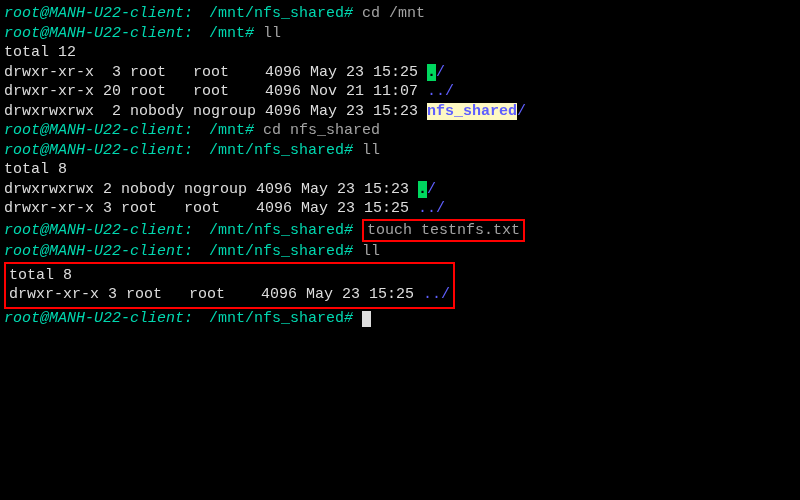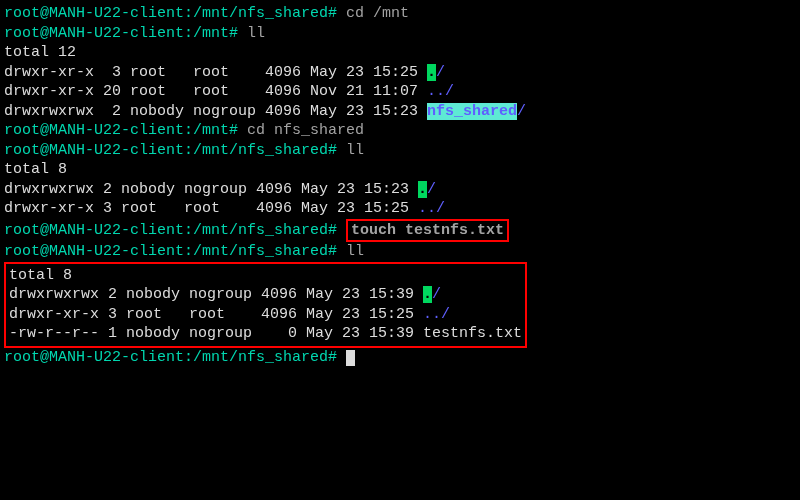--- a/index.html
+++ b/index.html
@@ -7,33 +7,32 @@
       background: #000;
       font-family: 'Consolas', 'Courier New', monospace;
       font-size: 15px;
       line-height: 1.3;
       padding: 4px;
       width: 800px;
       height: 500px;
       overflow: hidden;
     }
     .line { white-space: pre; }
-    .prompt-user { color: #00d7af; }
-    .prompt-path { color: #00d7af; }
+    .prompt-user { color: #00d7af; font-style: italic; }
+    .prompt-path { color: #00d7af; margin-left: 16px; }
     .cmd { color: #a3a3a3; }
     .output { color: #ddd; }
     .dir-dot { background: #00d75f; color: #000; font-weight: bold; }
     .dir-name { color: #5f5fff; }
-    .dir-hl { background: #5eead4; color: #5f5fff; font-weight: bold; }
+    .dir-hl { background: #fef9c3; color: #5f5fff; font-weight: bold; }
     .highlight-box {
       display: inline-block;
       border: 2px solid #ff0000;
       padding: 0 3px;
       margin: 0;
-      font-weight: bold;
     }
     .block-box {
       border: 2px solid #ff0000;
       display: inline-block;
       padding: 2px 3px;
     }
     .cursor {
       background: #ddd;
       display: inline-block;
       width: 9px;
@@ -62,21 +61,19 @@
 <div class="line output">total 8</div>
 <div class="line output"><span>drwxrwxrwx 2 nobody nogroup 4096 May 23 15:23 </span><span class="dir-dot">.</span><span class="dir-name">/</span></div>
 <div class="line output"><span>drwxr-xr-x 3 root   root    4096 May 23 15:25 </span><span class="dir-name">..</span><span class="dir-name">/</span></div>
 
 <div class="line"><span class="prompt-user">root@MANH-U22-client</span><span class="prompt-user">:</span><span class="prompt-path">/mnt/nfs_shared</span><span class="prompt-user"># </span><span class="highlight-box"><span class="cmd">touch testnfs.txt</span></span></div>
 
 <div class="line"><span class="prompt-user">root@MANH-U22-client</span><span class="prompt-user">:</span><span class="prompt-path">/mnt/nfs_shared</span><span class="prompt-user"># </span><span class="cmd">ll</span></div>
 
 <div class="block-box">
 <div class="line output">total 8</div>
-<div class="line output"><span>drwxrwxrwx 2 nobody nogroup 4096 May 23 15:39 </span><span class="dir-dot">.</span><span class="dir-name">/</span></div>
 <div class="line output"><span>drwxr-xr-x 3 root   root    4096 May 23 15:25 </span><span class="dir-name">..</span><span class="dir-name">/</span></div>
-<div class="line output">-rw-r--r-- 1 nobody nogroup    0 May 23 15:39 testnfs.txt</div>
 </div>
 
 <div class="line"><span class="prompt-user">root@MANH-U22-client</span><span class="prompt-user">:</span><span class="prompt-path">/mnt/nfs_shared</span><span class="prompt-user"># </span><span class="cursor"></span></div>
 
 
 
 
 </body></html>

